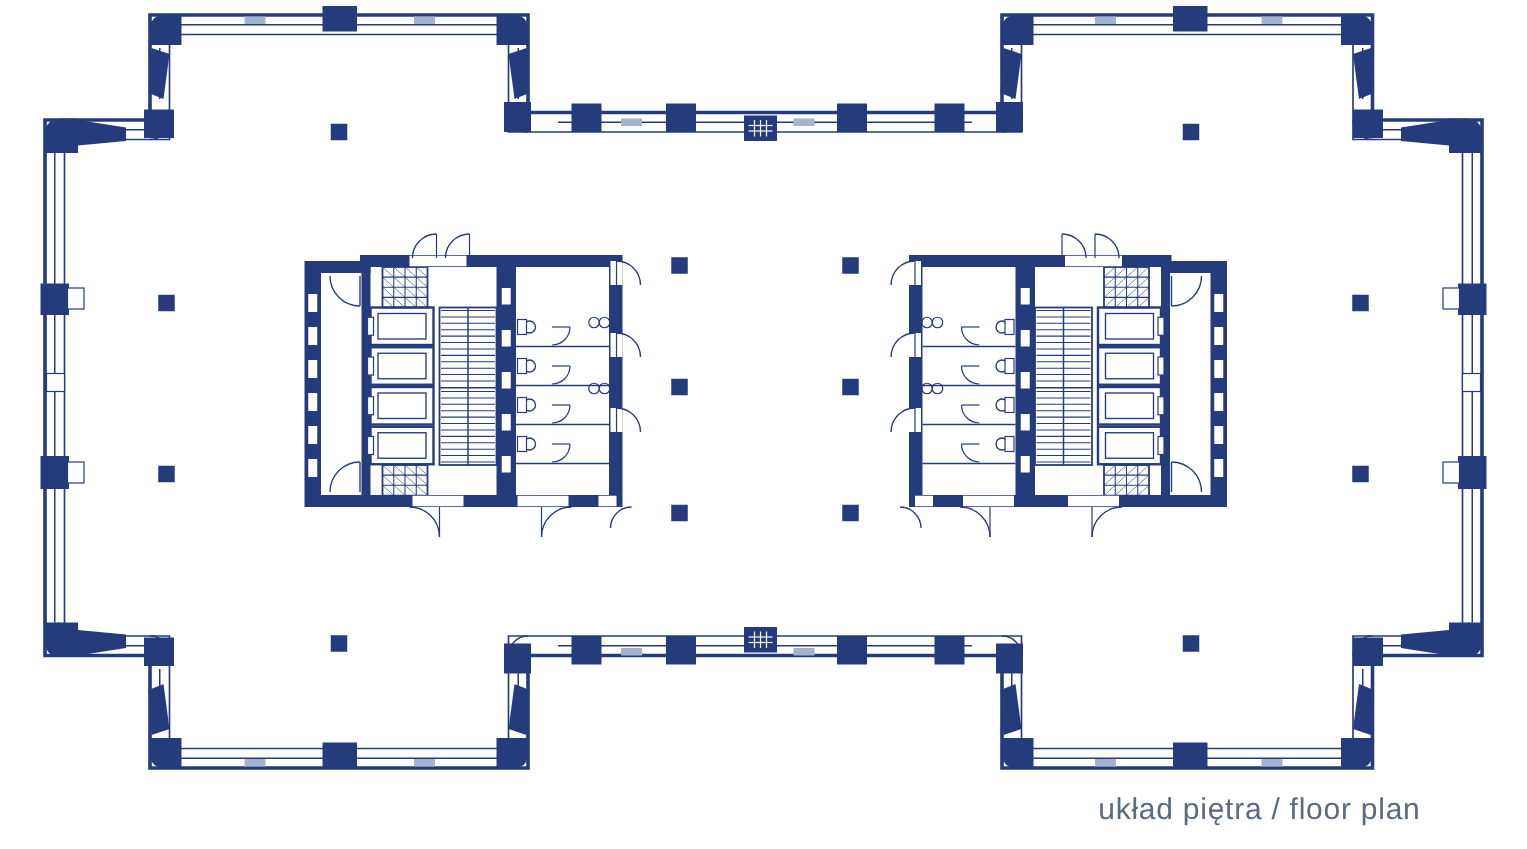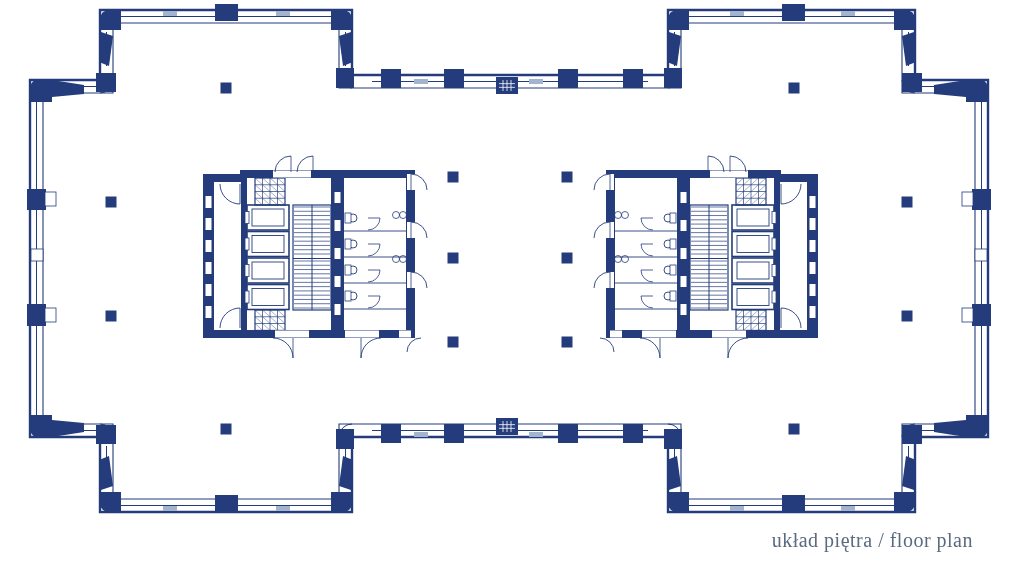--- a/index.html
+++ b/index.html
@@ -1,19 +1,19 @@
 <!DOCTYPE html>
 <html><head>
 <meta charset="utf-8">
 <style>
   html,body{margin:0;padding:0;background:#ffffff;}
   .canvas{position:relative;width:1018px;height:566px;background:#ffffff;overflow:hidden;
           font-family:"Liberation Sans",sans-serif;}
-  .caption{position:absolute;top:529px;right:45px;font-size:20px;letter-spacing:.5px;
-           color:#5a6a80;font-family:Liberation Serif, serif;}
+  .caption{position:absolute;top:529px;right:71px;font-size:20px;letter-spacing:.5px;
+           color:#5a6a80;font-family:Liberation Sans, sans-serif;}
   svg{position:absolute;left:0;top:0;}
 </style>
 </head>
 <body>
 
 <div class="canvas">
   <svg id="plan-svg" width="1018" height="566" viewBox="0 0 1018 566" xmlns="http://www.w3.org/2000/svg">
       <g>
         <path d="M 100 10 L 352 10 L 352 75 L 668 75 L 668 10 L 915 10 L 915 80 L 988 80 L 988 437 L 915 437 L 915 512 L 668 512 L 668 437 L 352 437 L 352 512 L 100 512 L 100 437 L 30 437 L 30 80 L 100 80 Z" fill="none" stroke="#243c7b" stroke-width="2.4"></path>
         <path d="M 113 23 L 339 23 L 339 88 L 681 88 L 681 23 L 902 23 L 902 93 L 975 93 L 975 424 L 902 424 L 902 499 L 681 499 L 681 424 L 339 424 L 339 499 L 113 499 L 113 424 L 43 424 L 43 93 L 113 93 Z" fill="none" stroke="#243c7b" stroke-width="1.1"></path>

